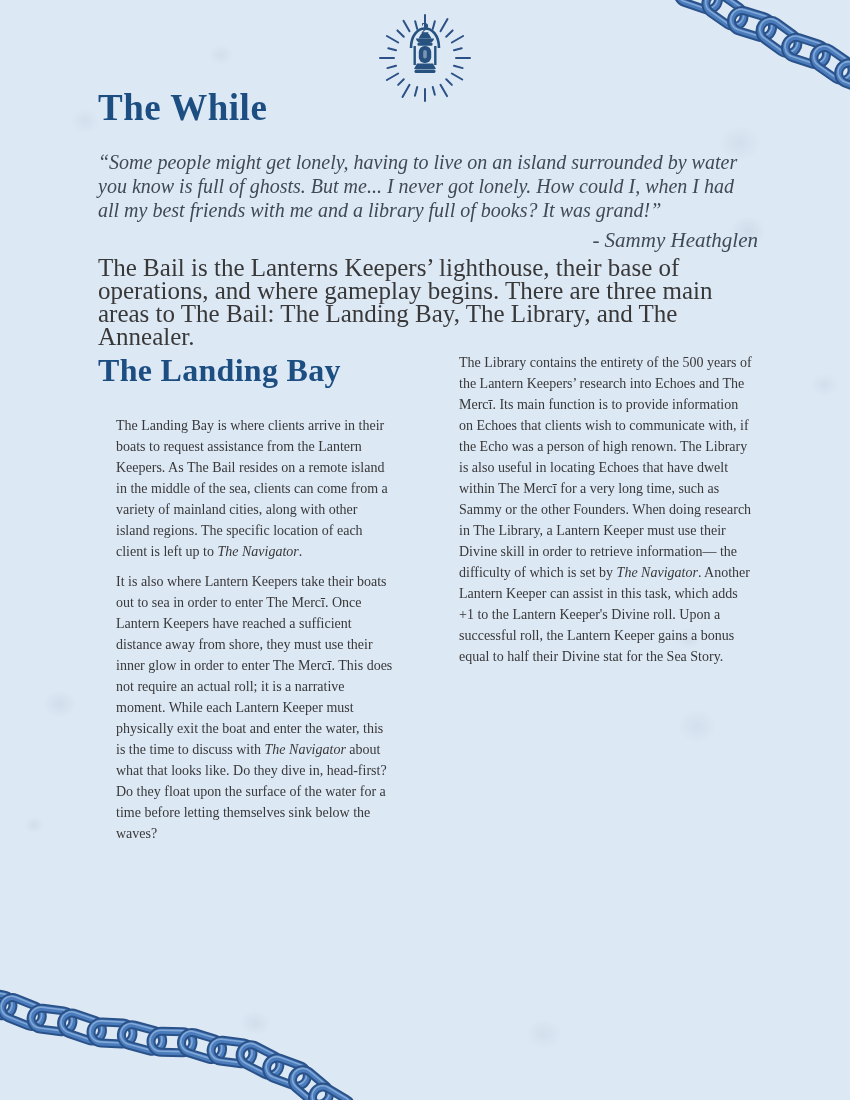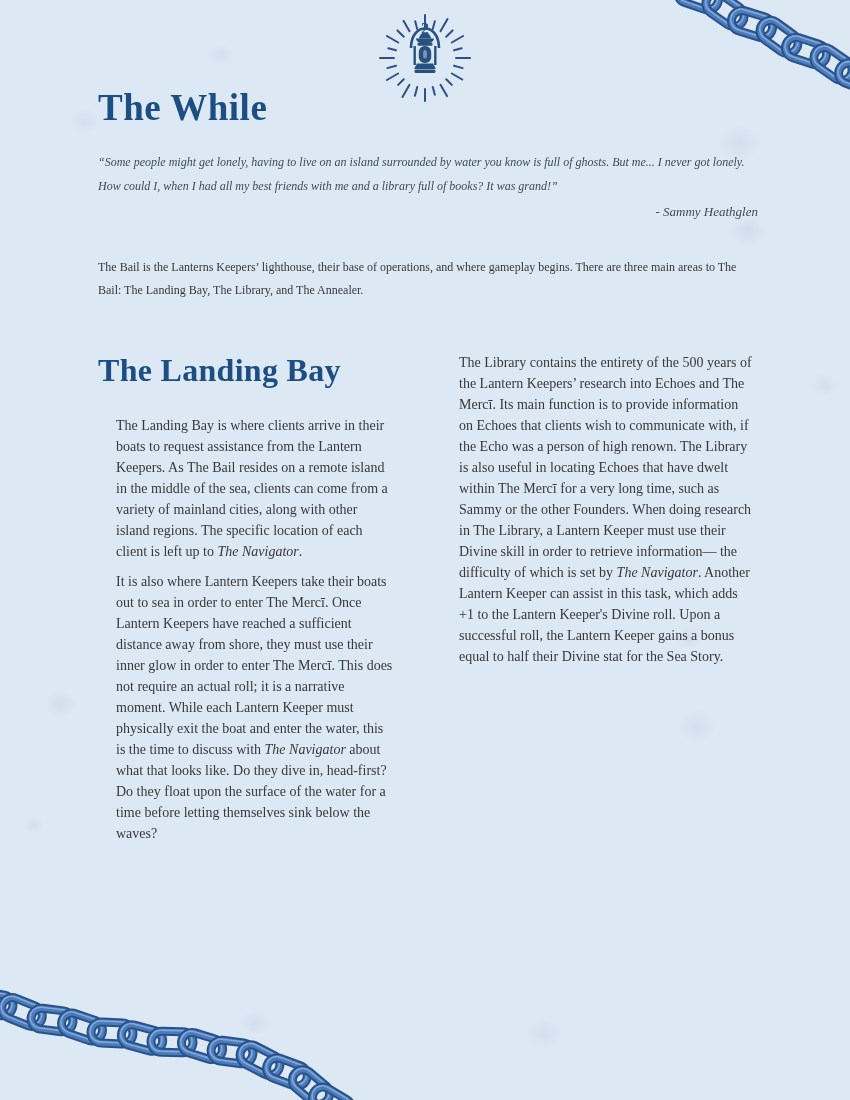--- a/index.html
+++ b/index.html
@@ -25,28 +25,28 @@
   }
   .deco-svg{position:absolute;left:0;top:0;pointer-events:none;}
   .lantern{position:absolute;left:50%;top:4px;transform:translateX(-50%);}
   .page-title{
     position:absolute;left:98px;top:86px;margin:0;
     font-size:37px;font-weight:bold;letter-spacing:0.5px;
     color:#1c4e82;
   }
   .quote-block{position:absolute;left:98px;top:150px;width:660px;}
   .quote-text{
-    margin:0;font-style:italic;font-size:12px;line-height:24px;color:#404a56;
+    margin:0;font-style:italic;font-size:20px;line-height:24px;color:#404a56;
   }
   .quote-attr{
-    margin:6px 0 8px;font-style:italic;font-size:13px;color:#404a56;text-align:right;
+    margin:6px 0 8px;font-style:italic;font-size:21px;color:#404a56;text-align:right;
   }
   .intro{
     position:absolute;left:98px;top:256px;width:656px;margin:0;
-    font-size:12px;line-height:23px;color:#383838;
+    font-size:25px;line-height:23px;color:#383838;
   }
   .cols{position:absolute;left:98px;top:352px;display:flex;gap:30px;}
   .col{display:block;}
   .col.left{width:313px;}
   .col.right{width:332px;}
   .section-heading{
     margin:0 0 26px;font-size:32px;font-weight:bold;color:#1c4e82;letter-spacing:0.3px;
   }
   .body-p{
     margin:0 18px 9px;font-size:14px;line-height:21px;color:#383838;text-align:left;

